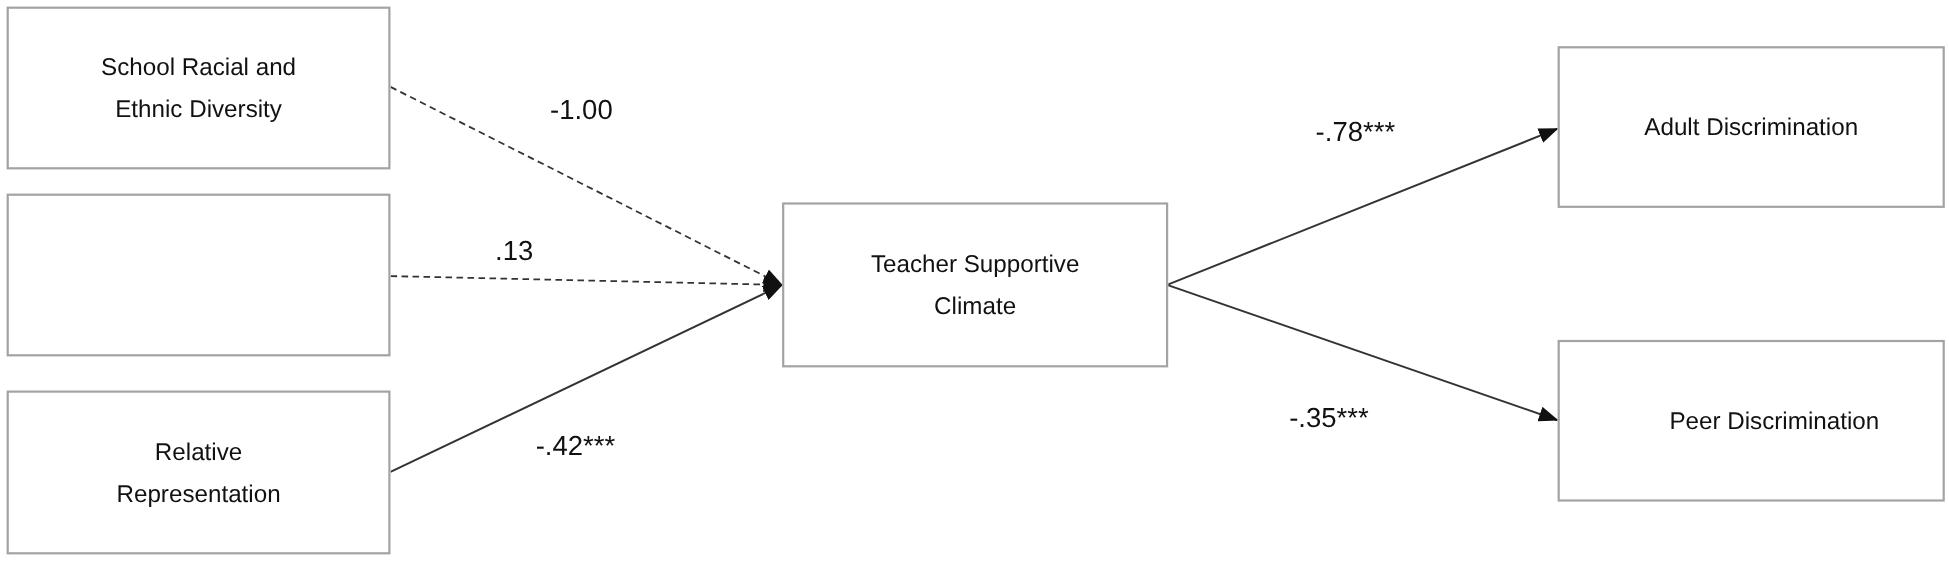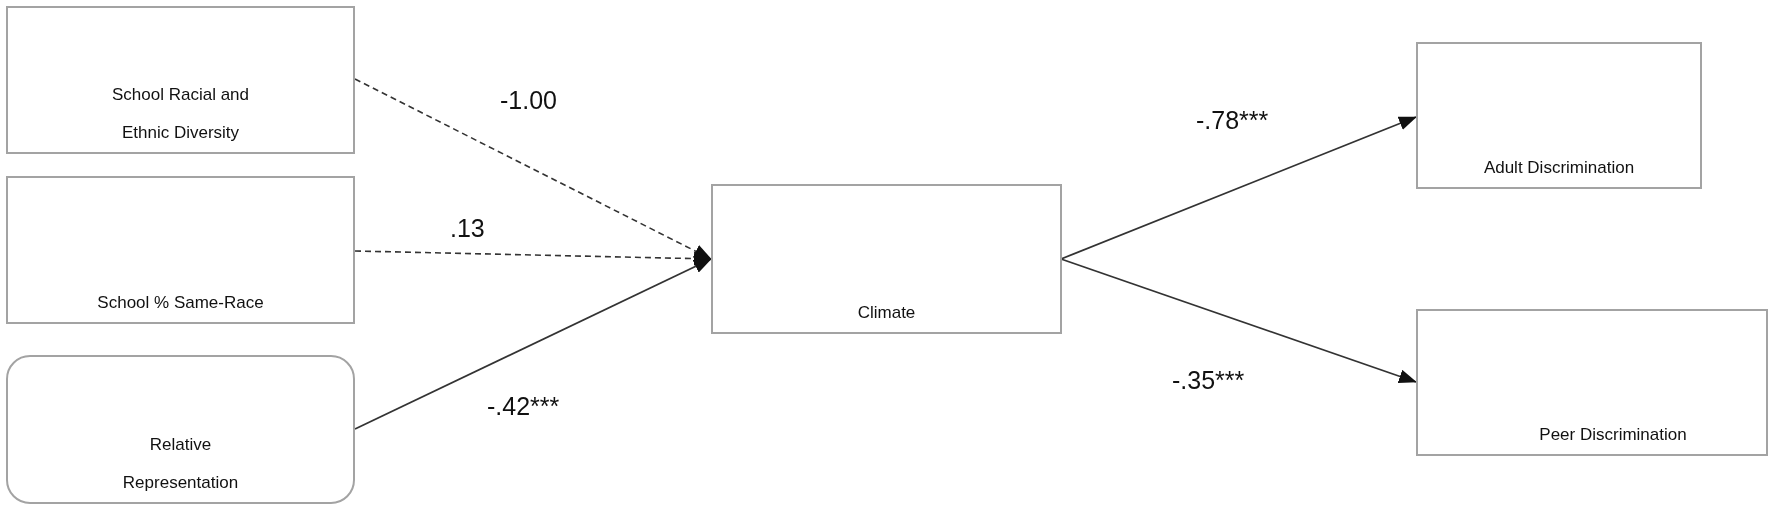--- a/index.html
+++ b/index.html
@@ -1,21 +1,21 @@
 <!DOCTYPE html>
 <html><head>
 <meta charset="utf-8">
 <style>
   html, body { margin: 0; padding: 0; background: #ffffff; }
   body { width: 1772px; height: 510px; position: relative; overflow: hidden;
          font-family: "Liberation Sans", sans-serif; color: #111; }
   svg.edges { position: absolute; left: 0; top: 0; }
   .node { position: absolute; box-sizing: border-box; border: 2px solid #a3a3a3;
-          background: #fff; display: flex; align-items: flex-end; justify-content: center;
-          text-align: center; font-size: 17px; line-height: 38px; }
+          background: #fff; display: flex; align-items: center; justify-content: center;
+          text-align: center; font-size: 22px; line-height: 38px; }
   .node span { display: block; }
   .label { position: absolute; font-size: 25px; line-height: 30px; white-space: nowrap;
            transform: translateY(-50%); }
 </style>
 </head>
 <body>
 
 <svg class="edges" width="1772" height="510">
   <defs>
     <marker id="ah" markerWidth="12" markerHeight="12" refX="11" refY="6" orient="auto" markerUnits="userSpaceOnUse">
@@ -34,38 +34,38 @@
 
 <div class="node" style="left:6px; top:6px; width:349px; height:148px;">
   <div>
     <span>School Racial and</span>
     <span>Ethnic Diversity</span>
   </div>
 </div>
 
 <div class="node" style="left:6px; top:176px; width:349px; height:148px;">
   <div>
-    <span>School % Same-Race</span>
   </div>
 </div>
 
-<div class="node" style="left:6px; top:355px; width:349px; height:149px;border-radius:24px;">
+<div class="node" style="left:6px; top:355px; width:349px; height:149px;">
   <div>
     <span>Relative</span>
     <span>Representation</span>
   </div>
 </div>
 
 <div class="node" style="left:711px; top:184px; width:351px; height:150px;">
   <div>
+    <span>Teacher Supportive</span>
     <span>Climate</span>
   </div>
 </div>
 
-<div class="node" style="left:1416px; top:42px; width:286px; height:147px;">
+<div class="node" style="left:1416px; top:42px; width:352px; height:147px;">
   <div>
     <span>Adult Discrimination</span>
   </div>
 </div>
 
 <div class="node" style="left:1416px; top:309px; width:352px; height:147px;padding-left:42px;">
   <div>
     <span>Peer Discrimination</span>
   </div>
 </div>

